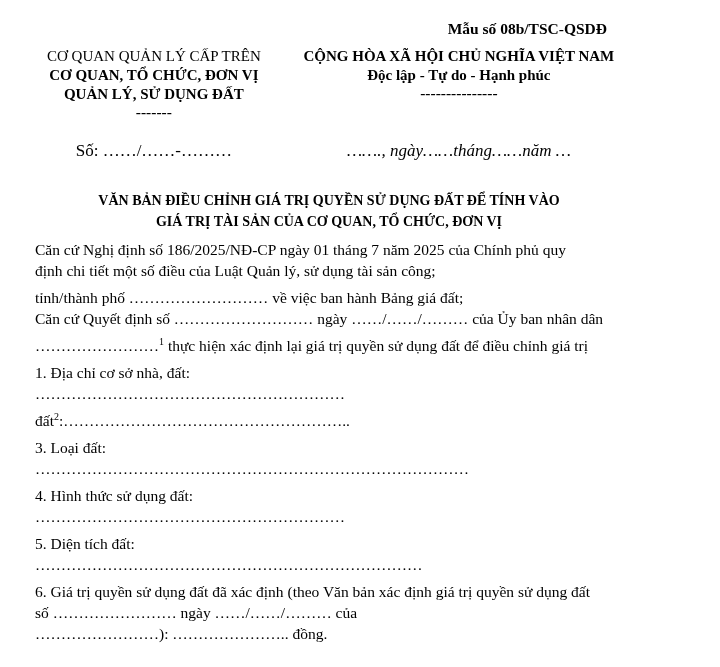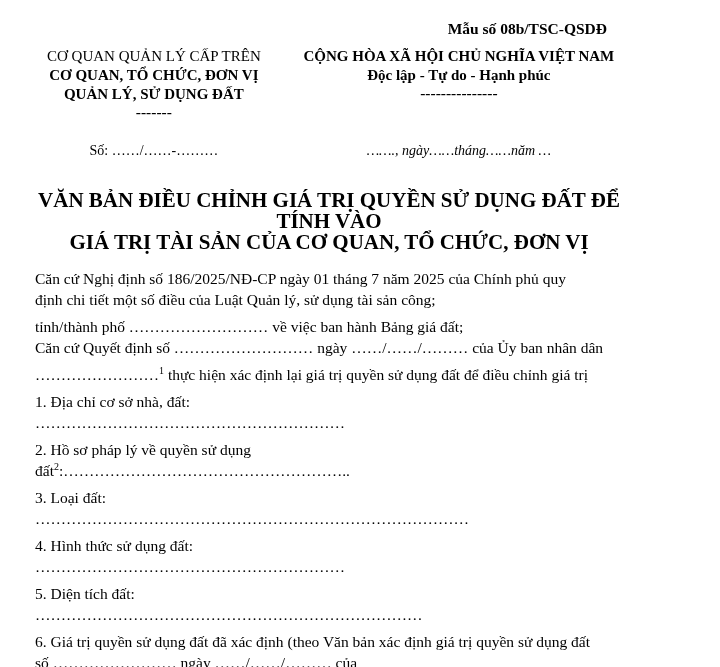--- a/index.html
+++ b/index.html
@@ -29,28 +29,28 @@
     display: flex;
     margin-top: 9px;
     gap: 22px;
   }
   .hcol-l { width: 42%; text-align: center; }
   .hcol-r { width: 58%; text-align: center; }
   .hline { font-size: 15px; line-height: 19px; }
   .bold { font-weight: 700; }
   .divider { line-height: 16px; font-weight: 700; }
   .so-date { margin-top: 21px; }
-  .so-date .hline { font-size: 14px; }
+  .so-date .hline { font-size: 17px; }
   .italic { font-style: italic; }
   .title {
     margin-top: 30px;
-    margin-bottom: 15px;
+    margin-bottom: 7px;
     text-align: center;
     font-weight: 700;
-    font-size: 21px;
+    font-size: 14px;
     line-height: 21px;
   }
   .doc-body p {
     margin: 0 0 6px 0;
     line-height: 21px;
   }
   .ln { display: block; white-space: nowrap; }
   sup {
     font-size: 10px;
     line-height: 0;
@@ -107,21 +107,20 @@
     <p>
       <span class="ln"><span>……………………</span><sup>1</sup><span> thực hiện xác định lại giá trị quyền sử dụng đất để điều chỉnh giá trị</span></span>
     </p>
 
     <p>
       <span class="ln">1. Địa chỉ cơ sở nhà, đất:</span>
       <span class="ln">……………………………………………………</span>
     </p>
 
     <p>
-      <span class="ln">2. Hồ sơ pháp lý về quyền sử dụng</span>
       <span class="ln"><span>đất</span><sup>2</sup><span>:………………………………………………..</span></span>
     </p>
 
     <p>
       <span class="ln">3. Loại đất:</span>
       <span class="ln">…………………………………………………………………………</span>
     </p>
 
     <p>
       <span class="ln">4. Hình thức sử dụng đất:</span>

